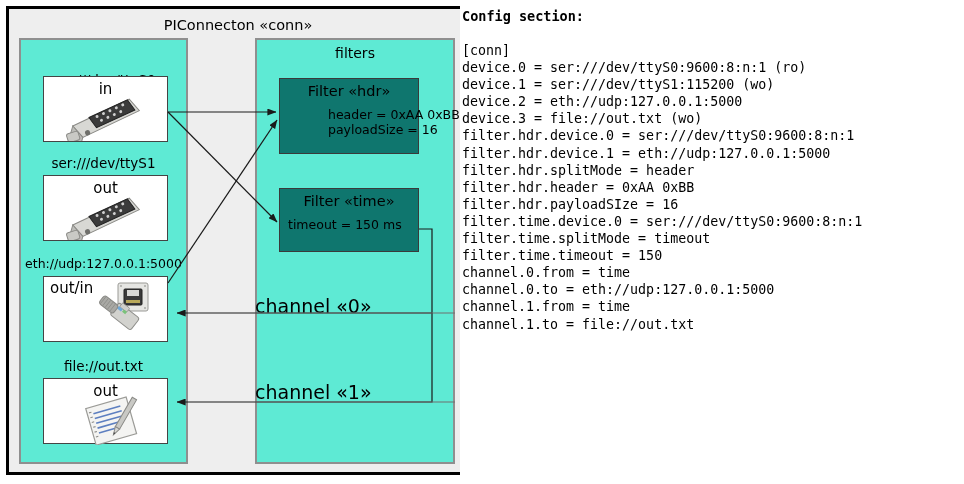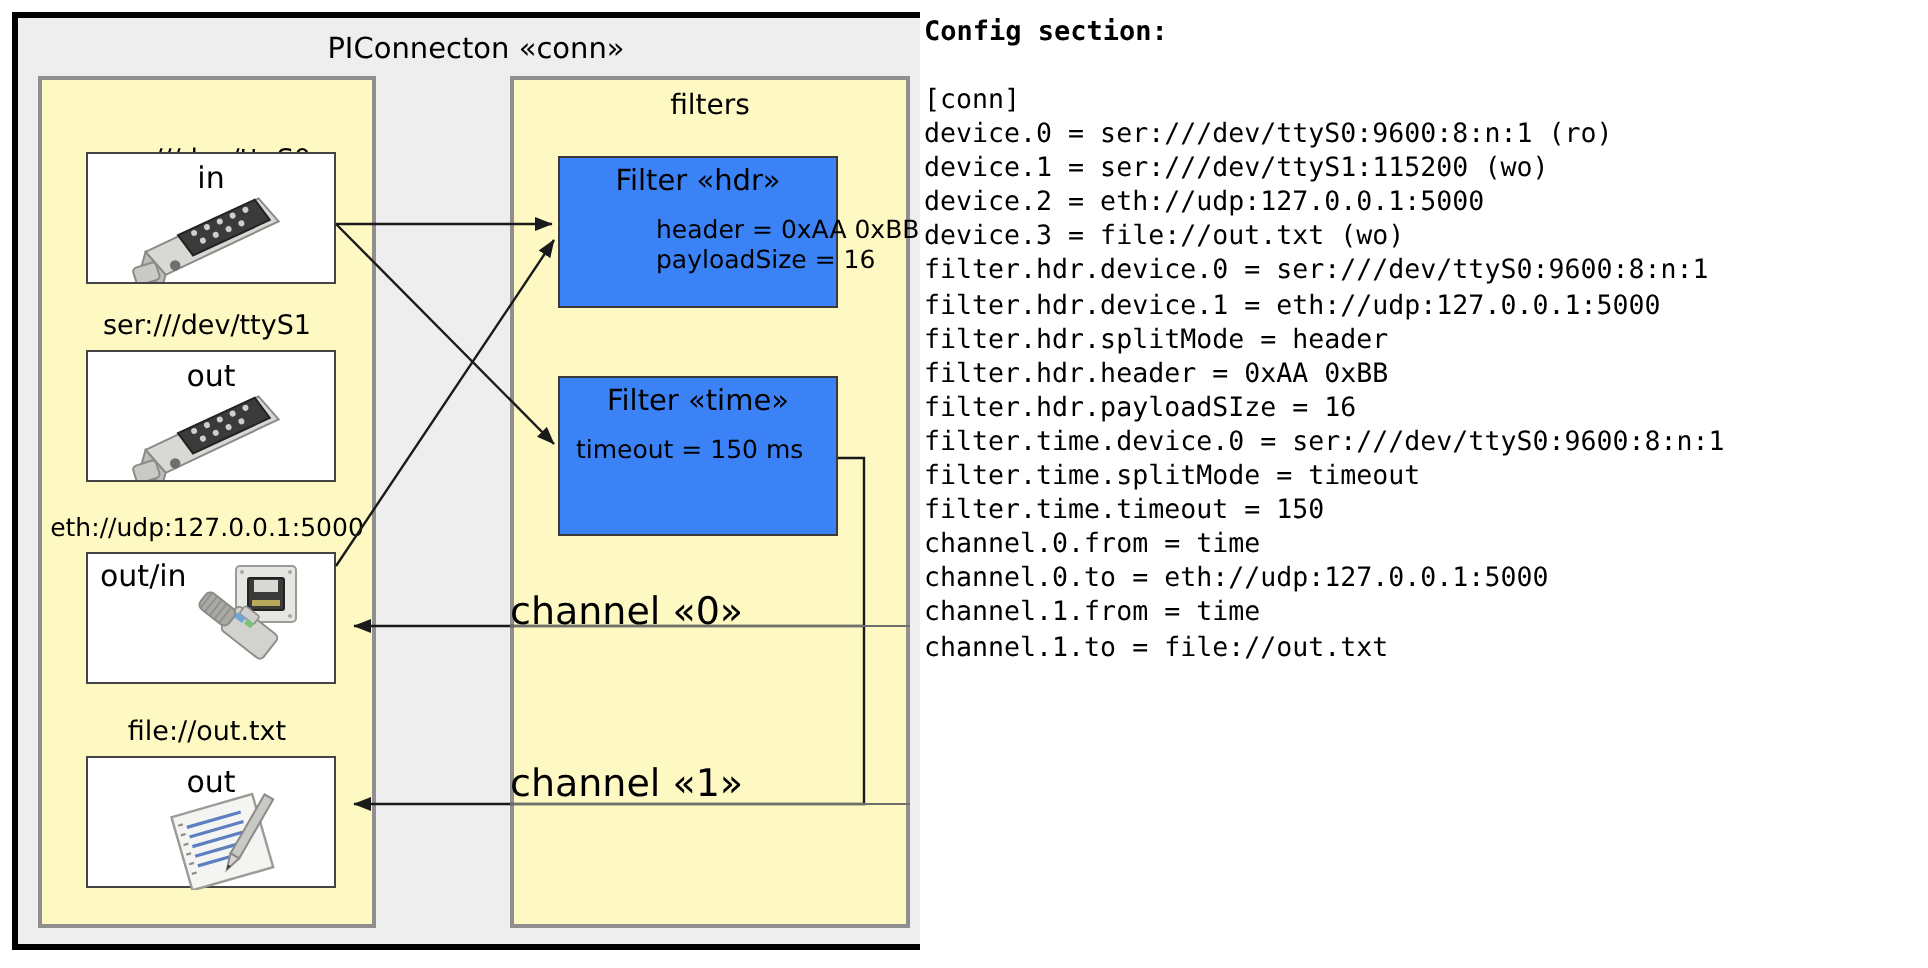--- a/index.html
+++ b/index.html
@@ -12,40 +12,40 @@
     position:absolute;left:6px;top:6px;width:464px;height:469px;
     background:#eeeeee;border:3px solid #000000;box-sizing:border-box;
   }
   .diagram-title{
     position:absolute;left:0;top:8px;width:100%;text-align:center;
     font-size:14.5px;color:#000;letter-spacing:0px;
   }
 
   
   .panel{
-    position:absolute;background:#fef9c3;border:2px solid #8f8f8f;box-sizing:border-box;
+    position:absolute;background:#5eead4;border:2px solid #8f8f8f;box-sizing:border-box;
   }
   .panel-title{
     position:absolute;left:0;top:5px;width:100%;text-align:center;font-size:14px;color:#000;
   }
 
   
   .devbox{
     position:absolute;background:#ffffff;border:1.5px solid #444444;box-sizing:border-box;
   }
   .dev-caption{
     position:absolute;left:0;width:100%;text-align:center;font-size:13.5px;color:#000;
   }
   .dev-label{
     position:absolute;left:0;top:3px;width:100%;text-align:center;font-size:15px;color:#000;
   }
 
   
   .filterbox{
-    position:absolute;background:#3b82f6;border:1.5px solid #3a3a3a;box-sizing:border-box;
+    position:absolute;background:#0f766e;border:1.5px solid #3a3a3a;box-sizing:border-box;
   }
   .filter-name{
     position:absolute;left:0;top:4px;width:100%;text-align:center;font-size:14.5px;color:#000;
   }
   .filter-props{
     position:absolute;left:8px;font-size:12.5px;color:#000;line-height:15px;white-space:pre;
   }
 
   
   .channel-label{
@@ -194,21 +194,21 @@
   <div class="panel" style="left:255px;top:38px;width:200px;height:426px;">
     <div class="panel-title">filters</div>
   </div>
 
   <div class="filterbox" style="left:279px;top:78px;width:140px;height:76px;">
     <div class="filter-name">Filter «hdr»</div>
     <div class="filter-props" style="top:28px;margin-left:40px;">header = 0xAA 0xBB
 payloadSize = 16</div>
   </div>
 
-  <div class="filterbox" style="left:279px;top:188px;width:140px;height:80px;">
+  <div class="filterbox" style="left:279px;top:188px;width:140px;height:64px;">
     <div class="filter-name">Filter «time»</div>
     <div class="filter-props" style="top:28px;">timeout = 150 ms</div>
   </div>
 
   <div class="channel-label" style="left:255px;top:295px;width:185px;">channel «0»</div>
   <div class="channel-label" style="left:255px;top:381px;width:185px;">channel «1»</div>
 
   <svg id="wires" viewBox="0 0 480 484">
     <defs>
       <marker id="ah" markerWidth="9" markerHeight="7" refX="8.6" refY="3.5" orient="auto" markerUnits="userSpaceOnUse">

